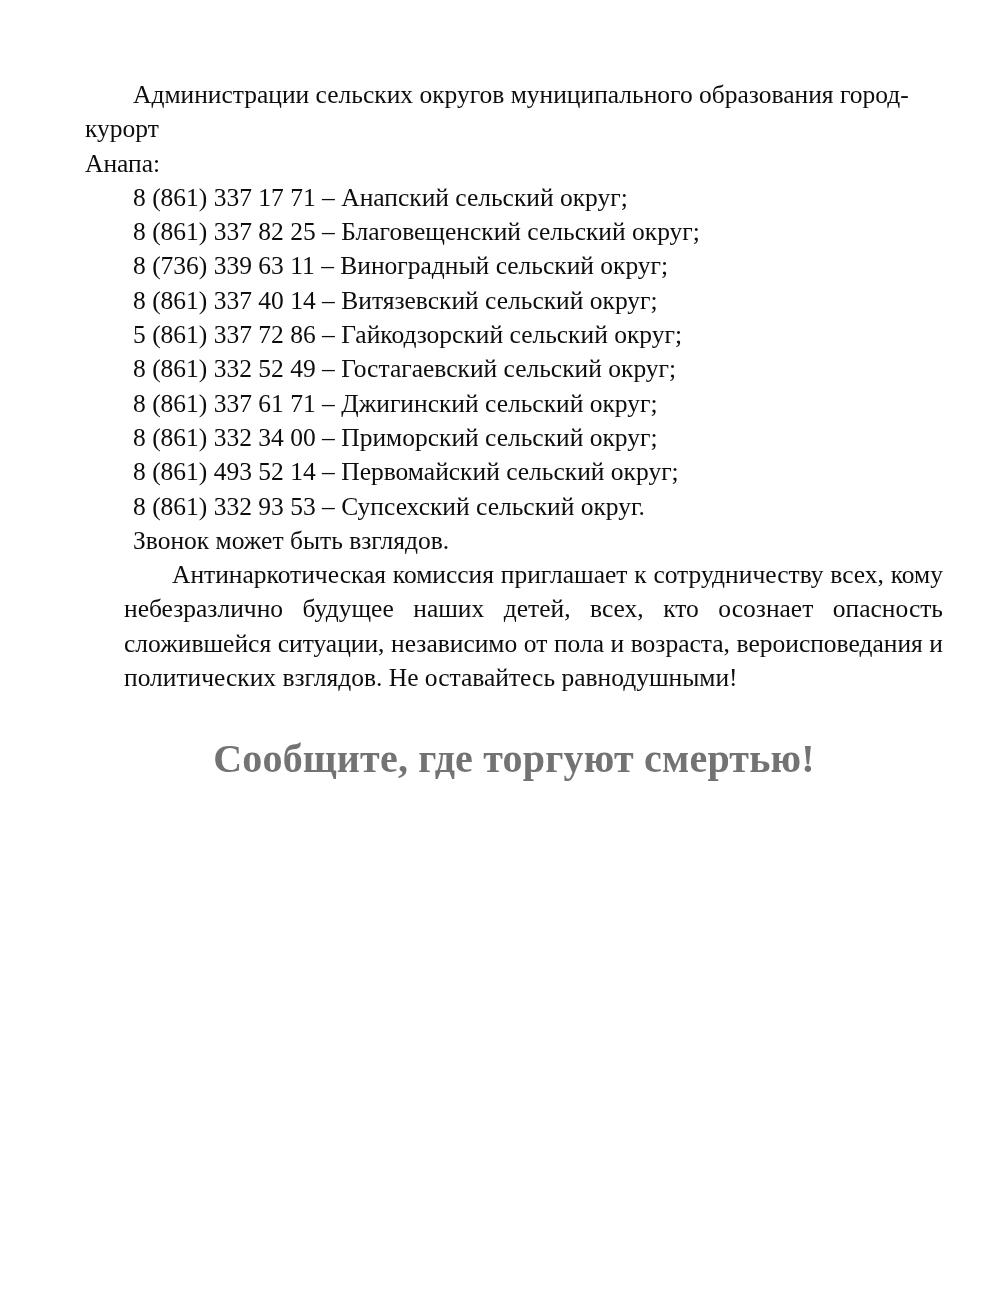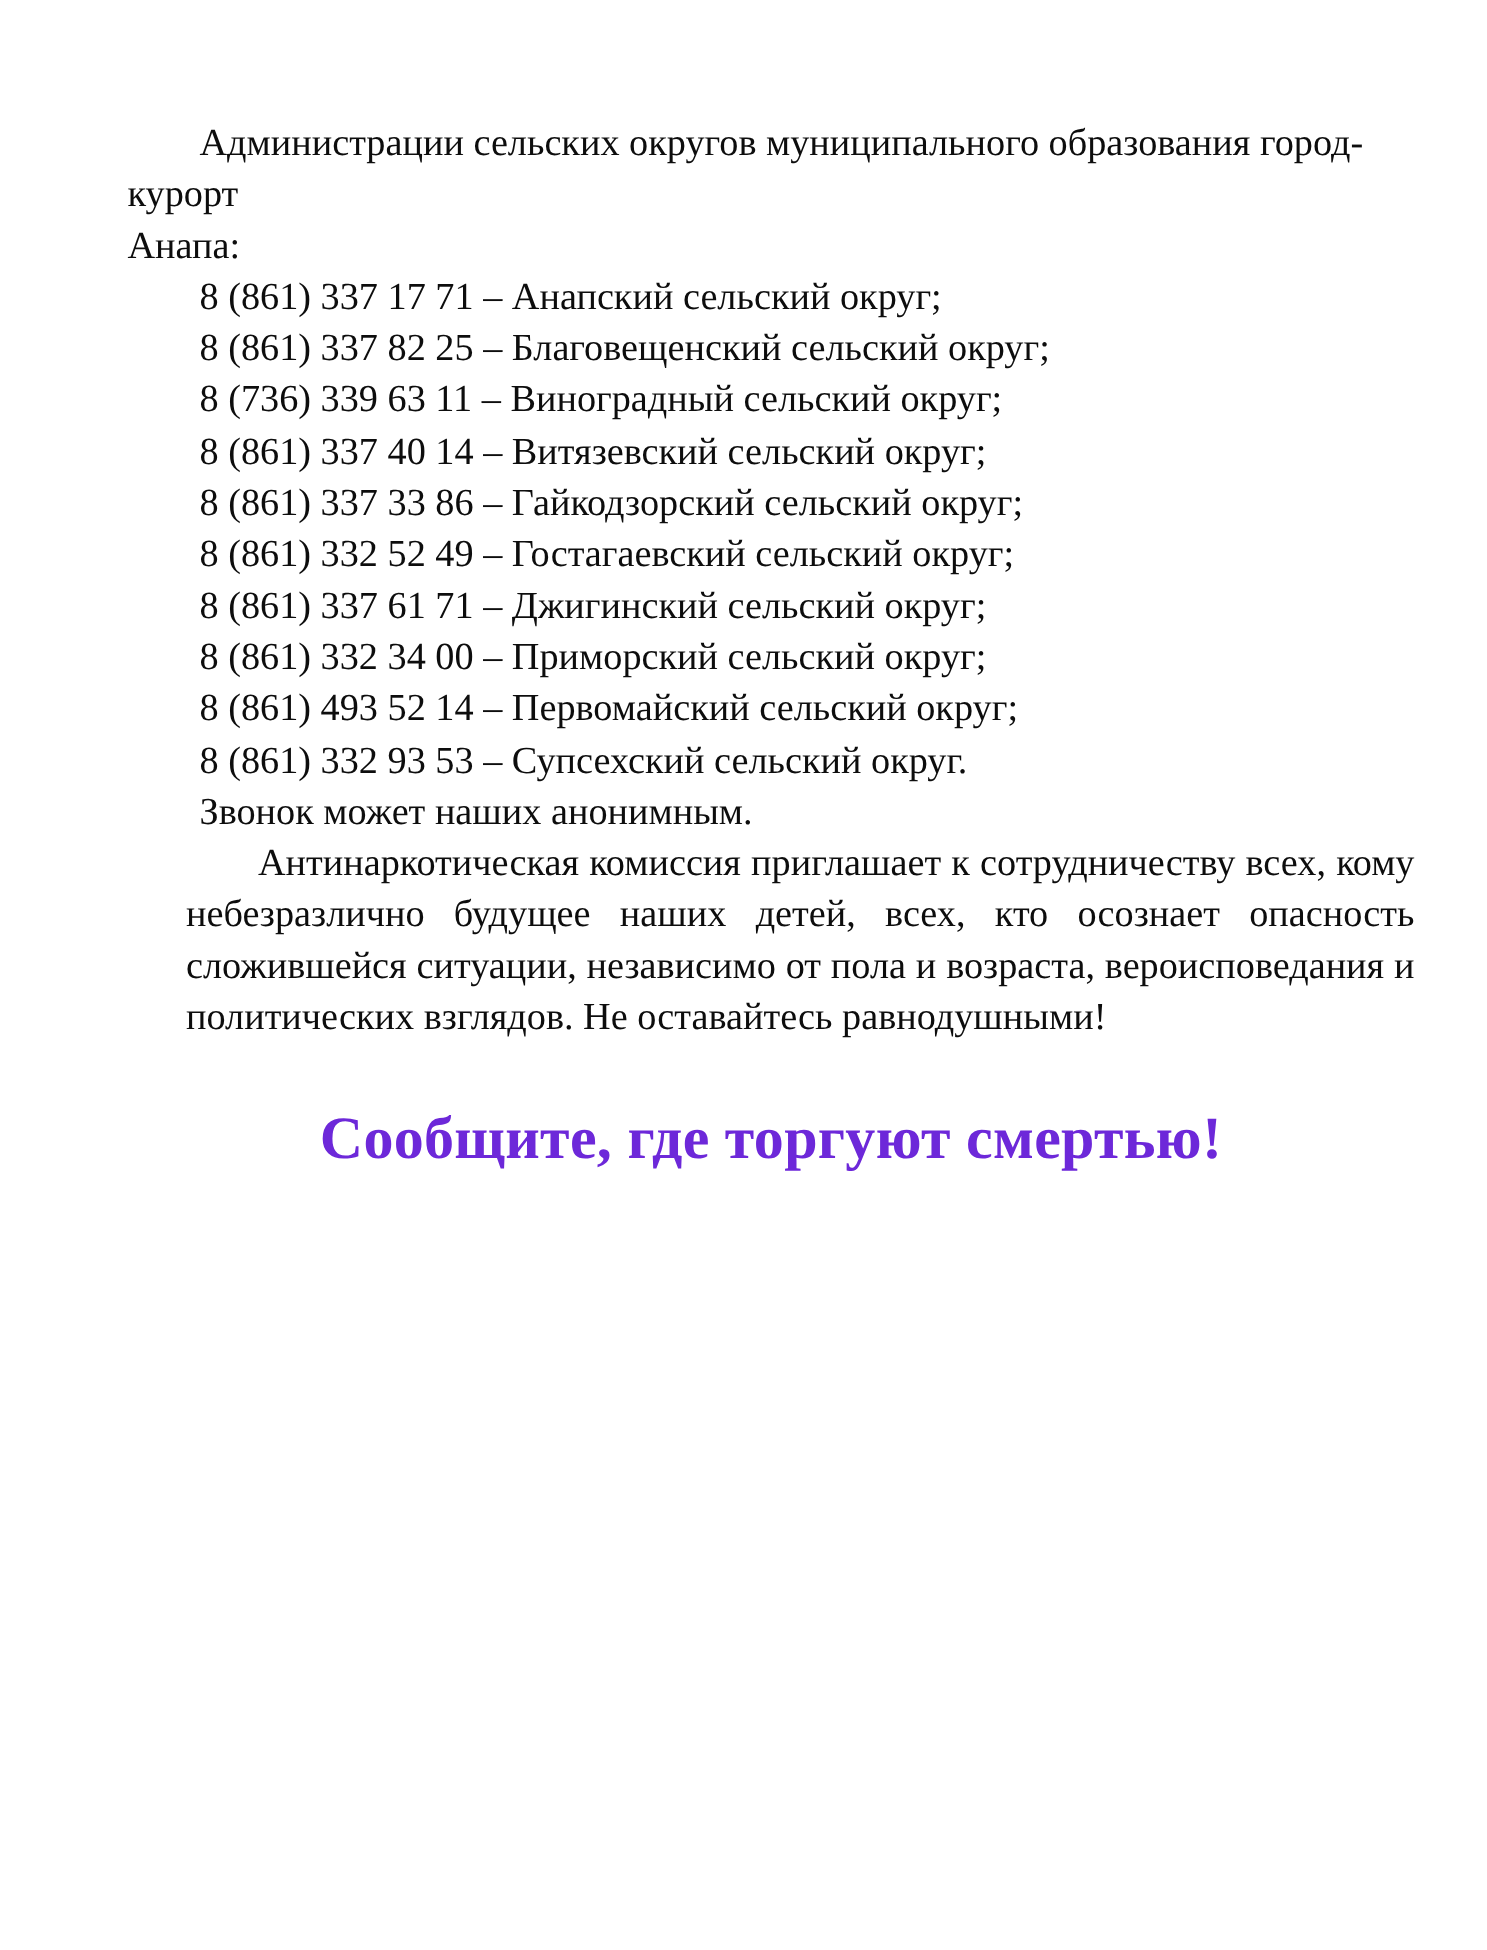--- a/index.html
+++ b/index.html
@@ -47,49 +47,49 @@
   }
   .para-block {
     margin-top: 0;
   }
   .headline {
     margin-top: 40px;
     text-align: center;
     font-size: 40px;
     font-weight: bold;
     letter-spacing: 0.2px;
-    color: #6d28d9;
+    color: #737373;
     line-height: 1.2;
   }
   .intro {
     margin-bottom: 0;
   }
 </style>
 </head>
 <body>
 
 <div class="page">
   <div class="doc-body">
 
     <p class="indent intro">Администрации сельских округов муниципального образования город-курорт</p>
     <p>Анапа:</p>
 
     <div>
       <p class="phone-line">8 (861) 337 17 71 – Анапский сельский округ;</p>
       <p class="phone-line">8 (861) 337 82 25 – Благовещенский сельский округ;</p>
       <p class="phone-line">8 (736) 339 63 11 – Виноградный сельский округ;</p>
       <p class="phone-line">8 (861) 337 40 14 – Витязевский сельский округ;</p>
-      <p class="phone-line">8 (861) 337 33 86 – Гайкодзорский сельский округ;</p>
+      <p class="phone-line">5 (861) 337 72 86 – Гайкодзорский сельский округ;</p>
       <p class="phone-line">8 (861) 332 52 49 – Гостагаевский сельский округ;</p>
       <p class="phone-line">8 (861) 337 61 71 – Джигинский сельский округ;</p>
       <p class="phone-line">8 (861) 332 34 00 – Приморский сельский округ;</p>
       <p class="phone-line">8 (861) 493 52 14 – Первомайский сельский округ;</p>
       <p class="phone-line">8 (861) 332 93 53 – Супсехский сельский округ.</p>
     </div>
 
-    <p class="anon-line">Звонок может наших анонимным.</p>
+    <p class="anon-line">Звонок может быть взглядов.</p>
 
     <p class="indent justify para-block">Антинаркотическая комиссия приглашает к сотрудничеству всех, кому небезразлично будущее наших детей, всех, кто осознает опасность сложившейся ситуации, независимо от пола и возраста, вероисповедания и политических взглядов. Не оставайтесь равнодушными!</p>
 
     <p class="headline">Сообщите, где торгуют смертью!</p>
 
   </div>
 </div>
 
 </body></html>

